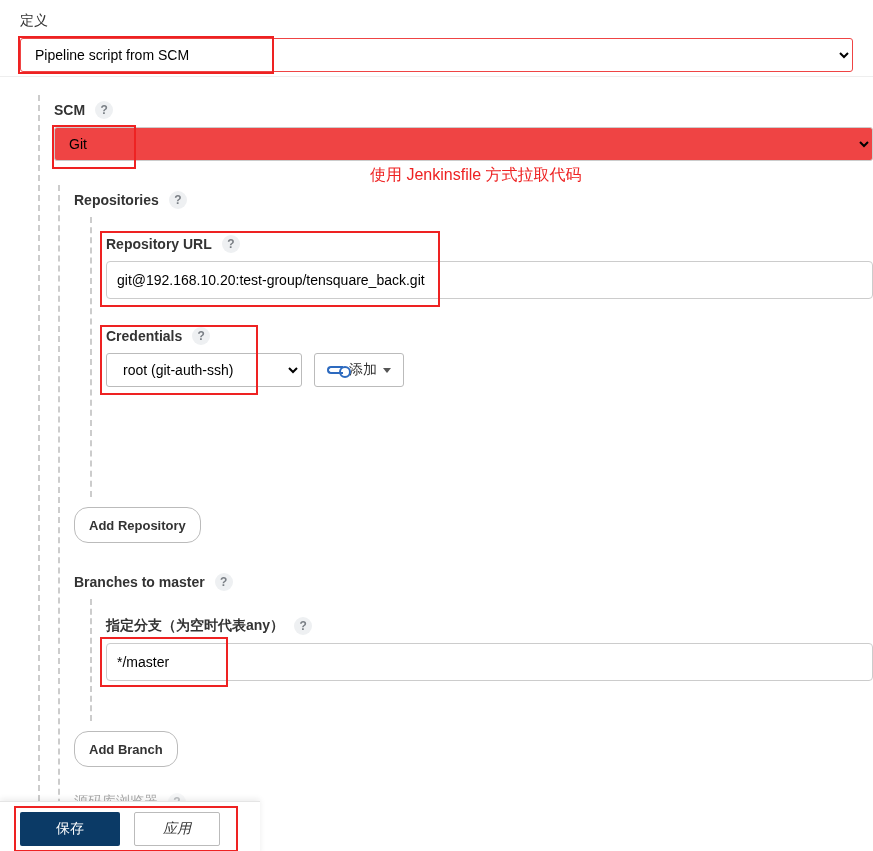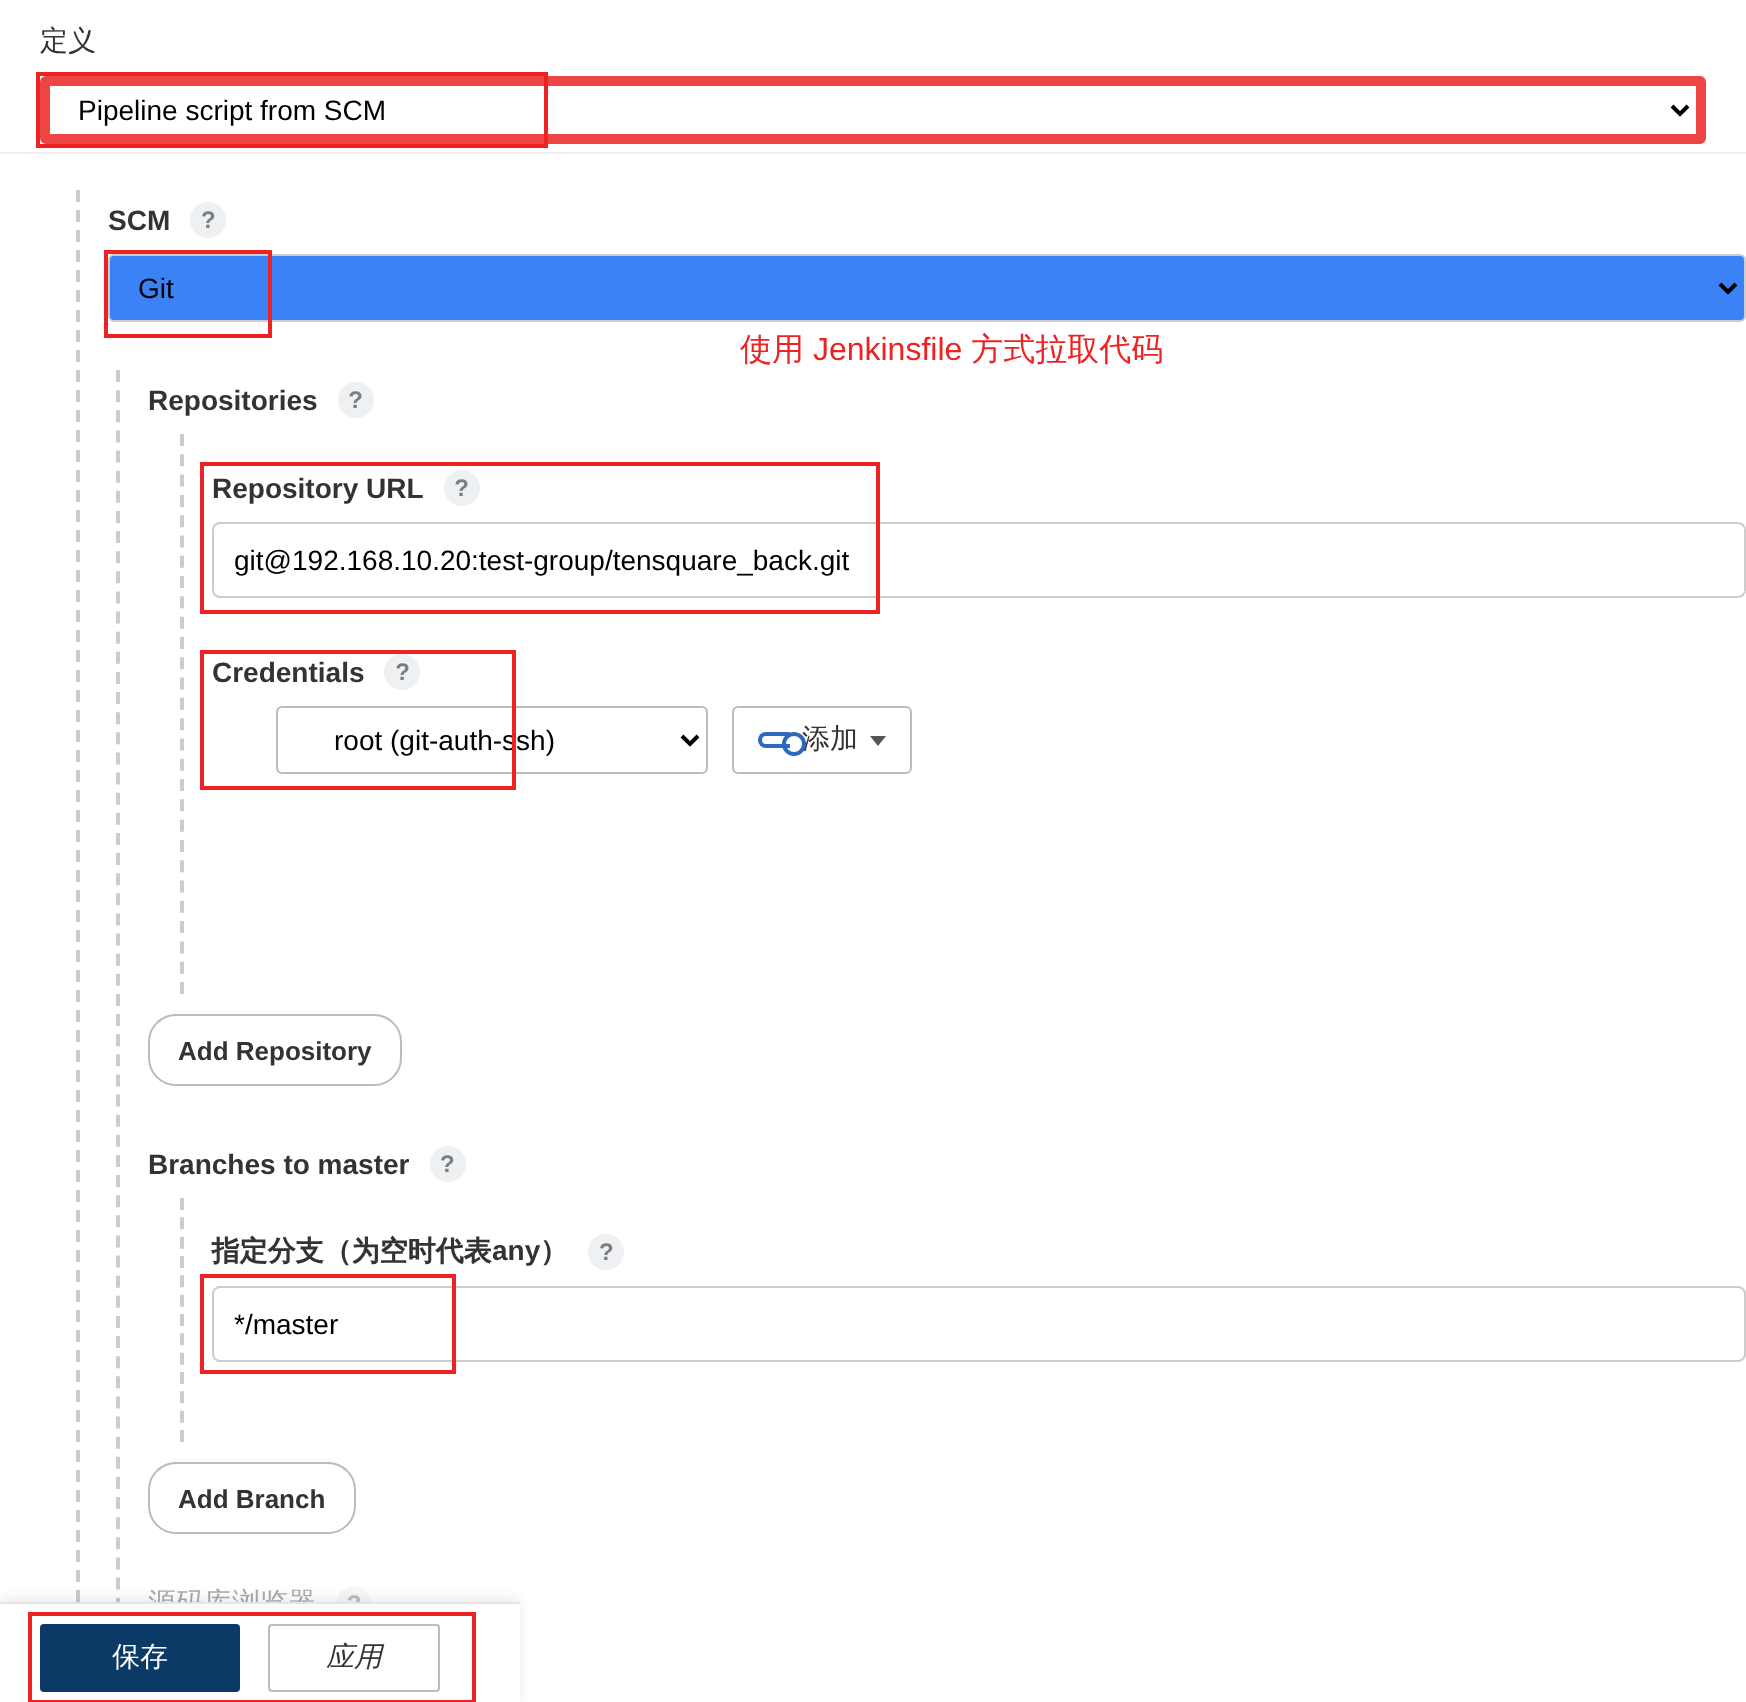--- a/index.html
+++ b/index.html
@@ -15,21 +15,21 @@
     padding: 12px 20px 4px 20px;
   }
   .label-top {
     font-size: 14px;
     color: #333;
     margin-bottom: 8px;
   }
   .def-select {
     width: 100%;
     height: 34px;
-    border: 5px solid #ef4444;
+    border: 1px solid #ef4444;
     border-radius: 3px;
     padding: 0 10px;
     font-size: 14px;
     background: #fff;
   }
   .red-box {
     border: 2px solid #ee2222;
     position: absolute;
     pointer-events: none;
   }
@@ -64,28 +64,27 @@
   .input-text {
     width: 100%;
     height: 38px;
     border: 1px solid #ccc;
     border-radius: 4px;
     padding: 0 10px;
     font-size: 14px;
     background: #fff;
   }
   .select-cred {
-    width: 216px;
-    height: 34px;
-    border: 1px solid #bbb;
-    border-radius: 3px;
-    padding: 0 24px;
-    font-size: 14px;
-    background: #fff;
-    margin-left: 32px;
+    width: 196px;
+    height: 34px;
+    border: 1px solid #bbb;
+    border-radius: 3px;
+    padding: 0 12px;
+    font-size: 14px;
+    background: #fff;
   }
   .btn-outline {
     height: 34px;
     border: 1px solid #bbb;
     border-radius: 3px;
     padding: 0 12px;
     background: #fff;
     font-size: 14px;
     color: #333;
     cursor: pointer;
@@ -176,21 +175,21 @@
     margin-left: 16px;
     padding: 4px 0 10px 14px;
   }
   .scm-select {
     width: 100%;
     height: 34px;
     border: 1px solid #ccc;
     border-radius: 3px;
     padding: 0 10px;
     font-size: 14px;
-    background: #3b82f6;
+    background: #ef4444;
   }
 </style>
 </head>
 <body>
 
 <div class="section">
   <div class="label-top">定义</div>
   <div class="row-wrap">
     <select class="def-select">
       <option>Pipeline script from SCM</option>

